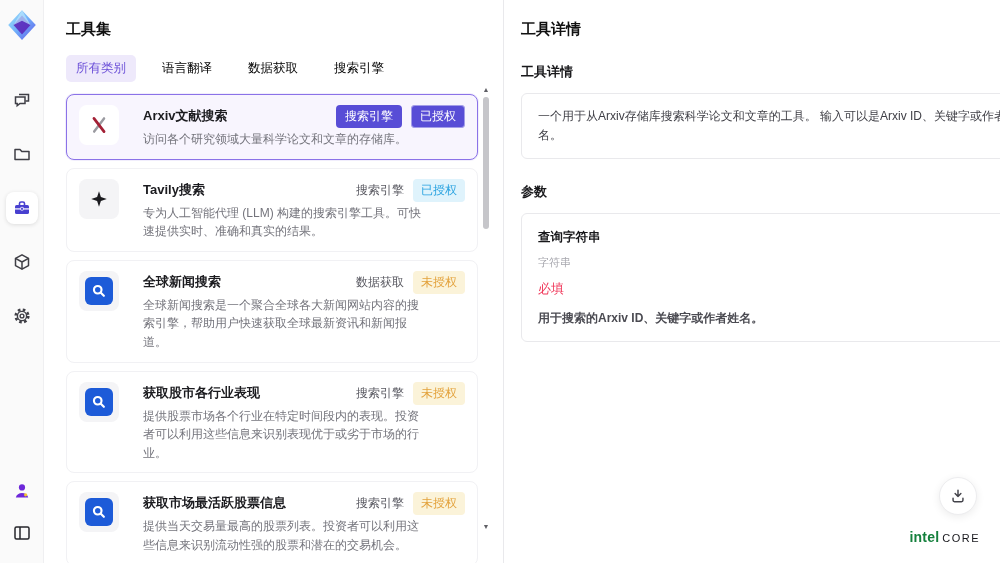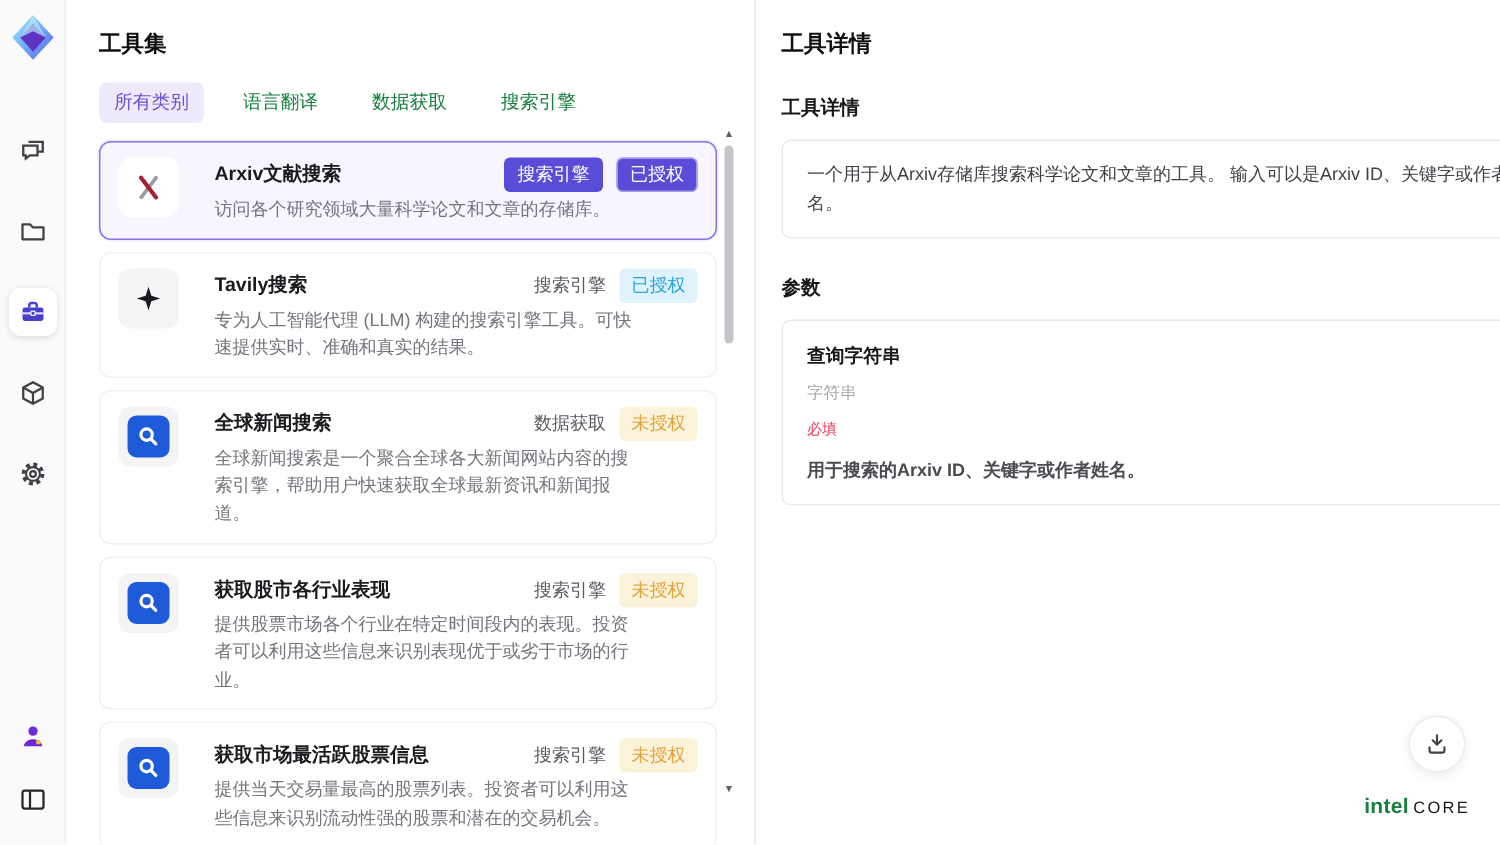--- a/index.html
+++ b/index.html
@@ -17,21 +17,21 @@
     justify-content:center; cursor:pointer; }
   .rail-btn.active { background:#fff; box-shadow:0 1px 4px rgba(0,0,0,.12); }
   .rail-bottom { margin-top:auto; display:flex; flex-direction:column; align-items:center;
     gap:10px; margin-bottom:14px; }
 
   
   .main { position:absolute; left:44px; top:0; width:459px; height:463px; background:#fff;
     padding:20px 22px 0 22px; }
   .list-title { font-size:15px; font-weight:bold; color:#111; }
   .tabs { display:flex; align-items:center; gap:16px; margin-top:16px; }
-  .tab { font-size:12.5px; color:#15803d; padding:5px 10px; border-radius:5px; cursor:pointer; white-space:nowrap; }
+  .tab { font-size:12.5px; color:#000000; padding:5px 10px; border-radius:5px; cursor:pointer; white-space:nowrap; }
   .tab.active { background:#EEE9FB; color:#6C50D8; }
   .cards { margin-top:12px; width:412px; }
   .card { position:relative; display:flex; gap:24px; background:#fff;
     border:1px solid #F1F1F4; border-radius:8px; padding:10px 12px; margin-bottom:8px; cursor:pointer; }
   .card.selected { border:1.5px solid #8B72E8; background:#F8F5FE;
     box-shadow:0 0 0 1px rgba(139,114,232,.12); }
   .tool-icon { width:40px; height:40px; flex:none; border-radius:8px; background:#F4F4F6;
     display:flex; align-items:center; justify-content:center; }
   .card.selected .tool-icon { background:#fff; }
   .blue-sq { width:28px; height:28px; border-radius:6px; background:#1D5BD8;
@@ -55,21 +55,21 @@
   
   .details { position:absolute; left:503px; top:0; width:556px; height:563px;
     border-left:1px solid #E9E9EC; background:#fff; padding:20px 22px 0 17px; }
   .d-title { font-size:15px; font-weight:bold; color:#111; }
   .d-sub { font-size:13px; font-weight:bold; color:#18181B; margin-top:24px; }
   .d-box { border:1px solid #E9E9EC; border-radius:6px; padding:13px 16px; margin-top:12px;
     font-size:12px; color:#3F3F46; line-height:1.6; background:#fff; }
   .p-row { display:flex; align-items:baseline; gap:7px;flex-direction:column; }
   .p-name { font-size:12.5px; font-weight:bold; color:#18181B; }
   .p-type { font-size:11px; color:#A6A6AD; }
-  .p-req { font-size:10px; color:#F0385A; }
+  .p-req { font-size:13px; color:#F0385A; }
   .p-desc { margin-top:9px; font-size:12px; color:#4B4B52;font-weight:bold; }
 
   
   .dl-btn { position:absolute; right:23px; bottom:48px; width:38px; height:38px; border-radius:50%;
     background:#fff; border:1px solid #EDEDEF; box-shadow:0 2px 8px rgba(0,0,0,.08);
     display:flex; align-items:center; justify-content:center; cursor:pointer; }
   .brand { position:absolute; right:20px; bottom:18px; display:flex; align-items:baseline; gap:3px; }
   .brand-intel { font-size:14px; font-weight:bold; color:#15803d; letter-spacing:.2px; }
   .brand-core { font-size:11px; color:#17171C; letter-spacing:1.5px; text-transform:uppercase; }
 </style>

